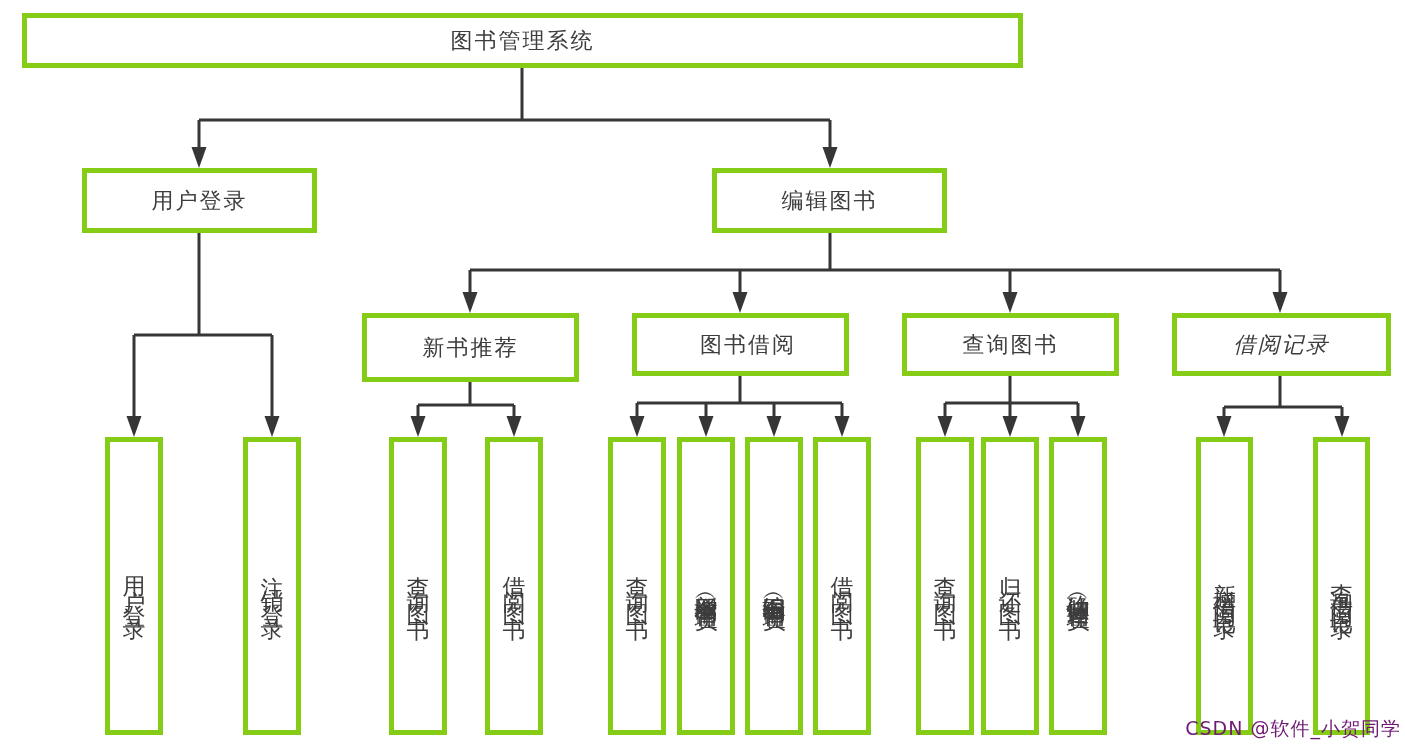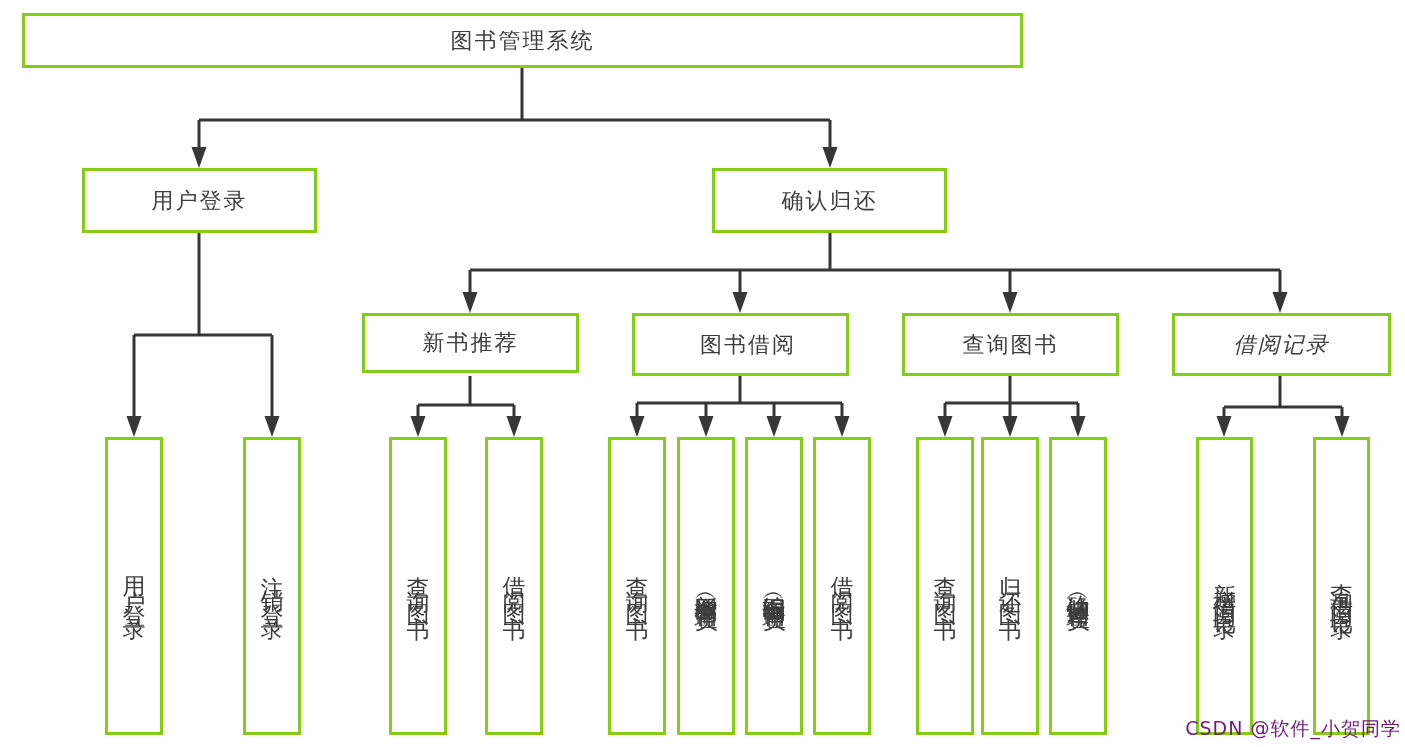--- a/index.html
+++ b/index.html
@@ -14,21 +14,21 @@
   }
   .wires {
     position: absolute;
     left: 0; top: 0;
     width: 1405px; height: 747px;
     z-index: 1;
   }
   .node {
     position: absolute;
     box-sizing: border-box;
-    border: 3px solid #84cc16;
+    border: 5px solid #84cc16;
     background: #ffffff;
     z-index: 2;
     display: flex;
     align-items: center;
     justify-content: center;
     text-align: center;
   }
   .hlabel {
     font-size: 22px;
     letter-spacing: 2px;
@@ -102,24 +102,24 @@
   </svg>
 
   <div class="node" style="left:22px; top:13px; width:1001px; height:55px;">
     <span class="hlabel">图书管理系统</span>
   </div>
 
   <div class="node" style="left:82px; top:168px; width:235px; height:65px;">
     <span class="hlabel">用户登录</span>
   </div>
   <div class="node" style="left:712px; top:168px; width:235px; height:65px;">
-    <span class="hlabel">确认归还</span>
+    <span class="hlabel">编辑图书</span>
   </div>
 
-  <div class="node" style="left:362px; top:313px; width:217px; height:60px;">
+  <div class="node" style="left:362px; top:313px; width:217px; height:69px;">
     <span class="hlabel">新书推荐</span>
   </div>
   <div class="node" style="left:632px; top:313px; width:217px; height:63px;padding-left:15px;">
     <span class="hlabel">图书借阅</span>
   </div>
   <div class="node" style="left:902px; top:313px; width:217px; height:63px;">
     <span class="hlabel">查询图书</span>
   </div>
   <div class="node" style="left:1172px; top:313px; width:219px; height:63px;font-style:italic;">
     <span class="hlabel">借阅记录</span>

